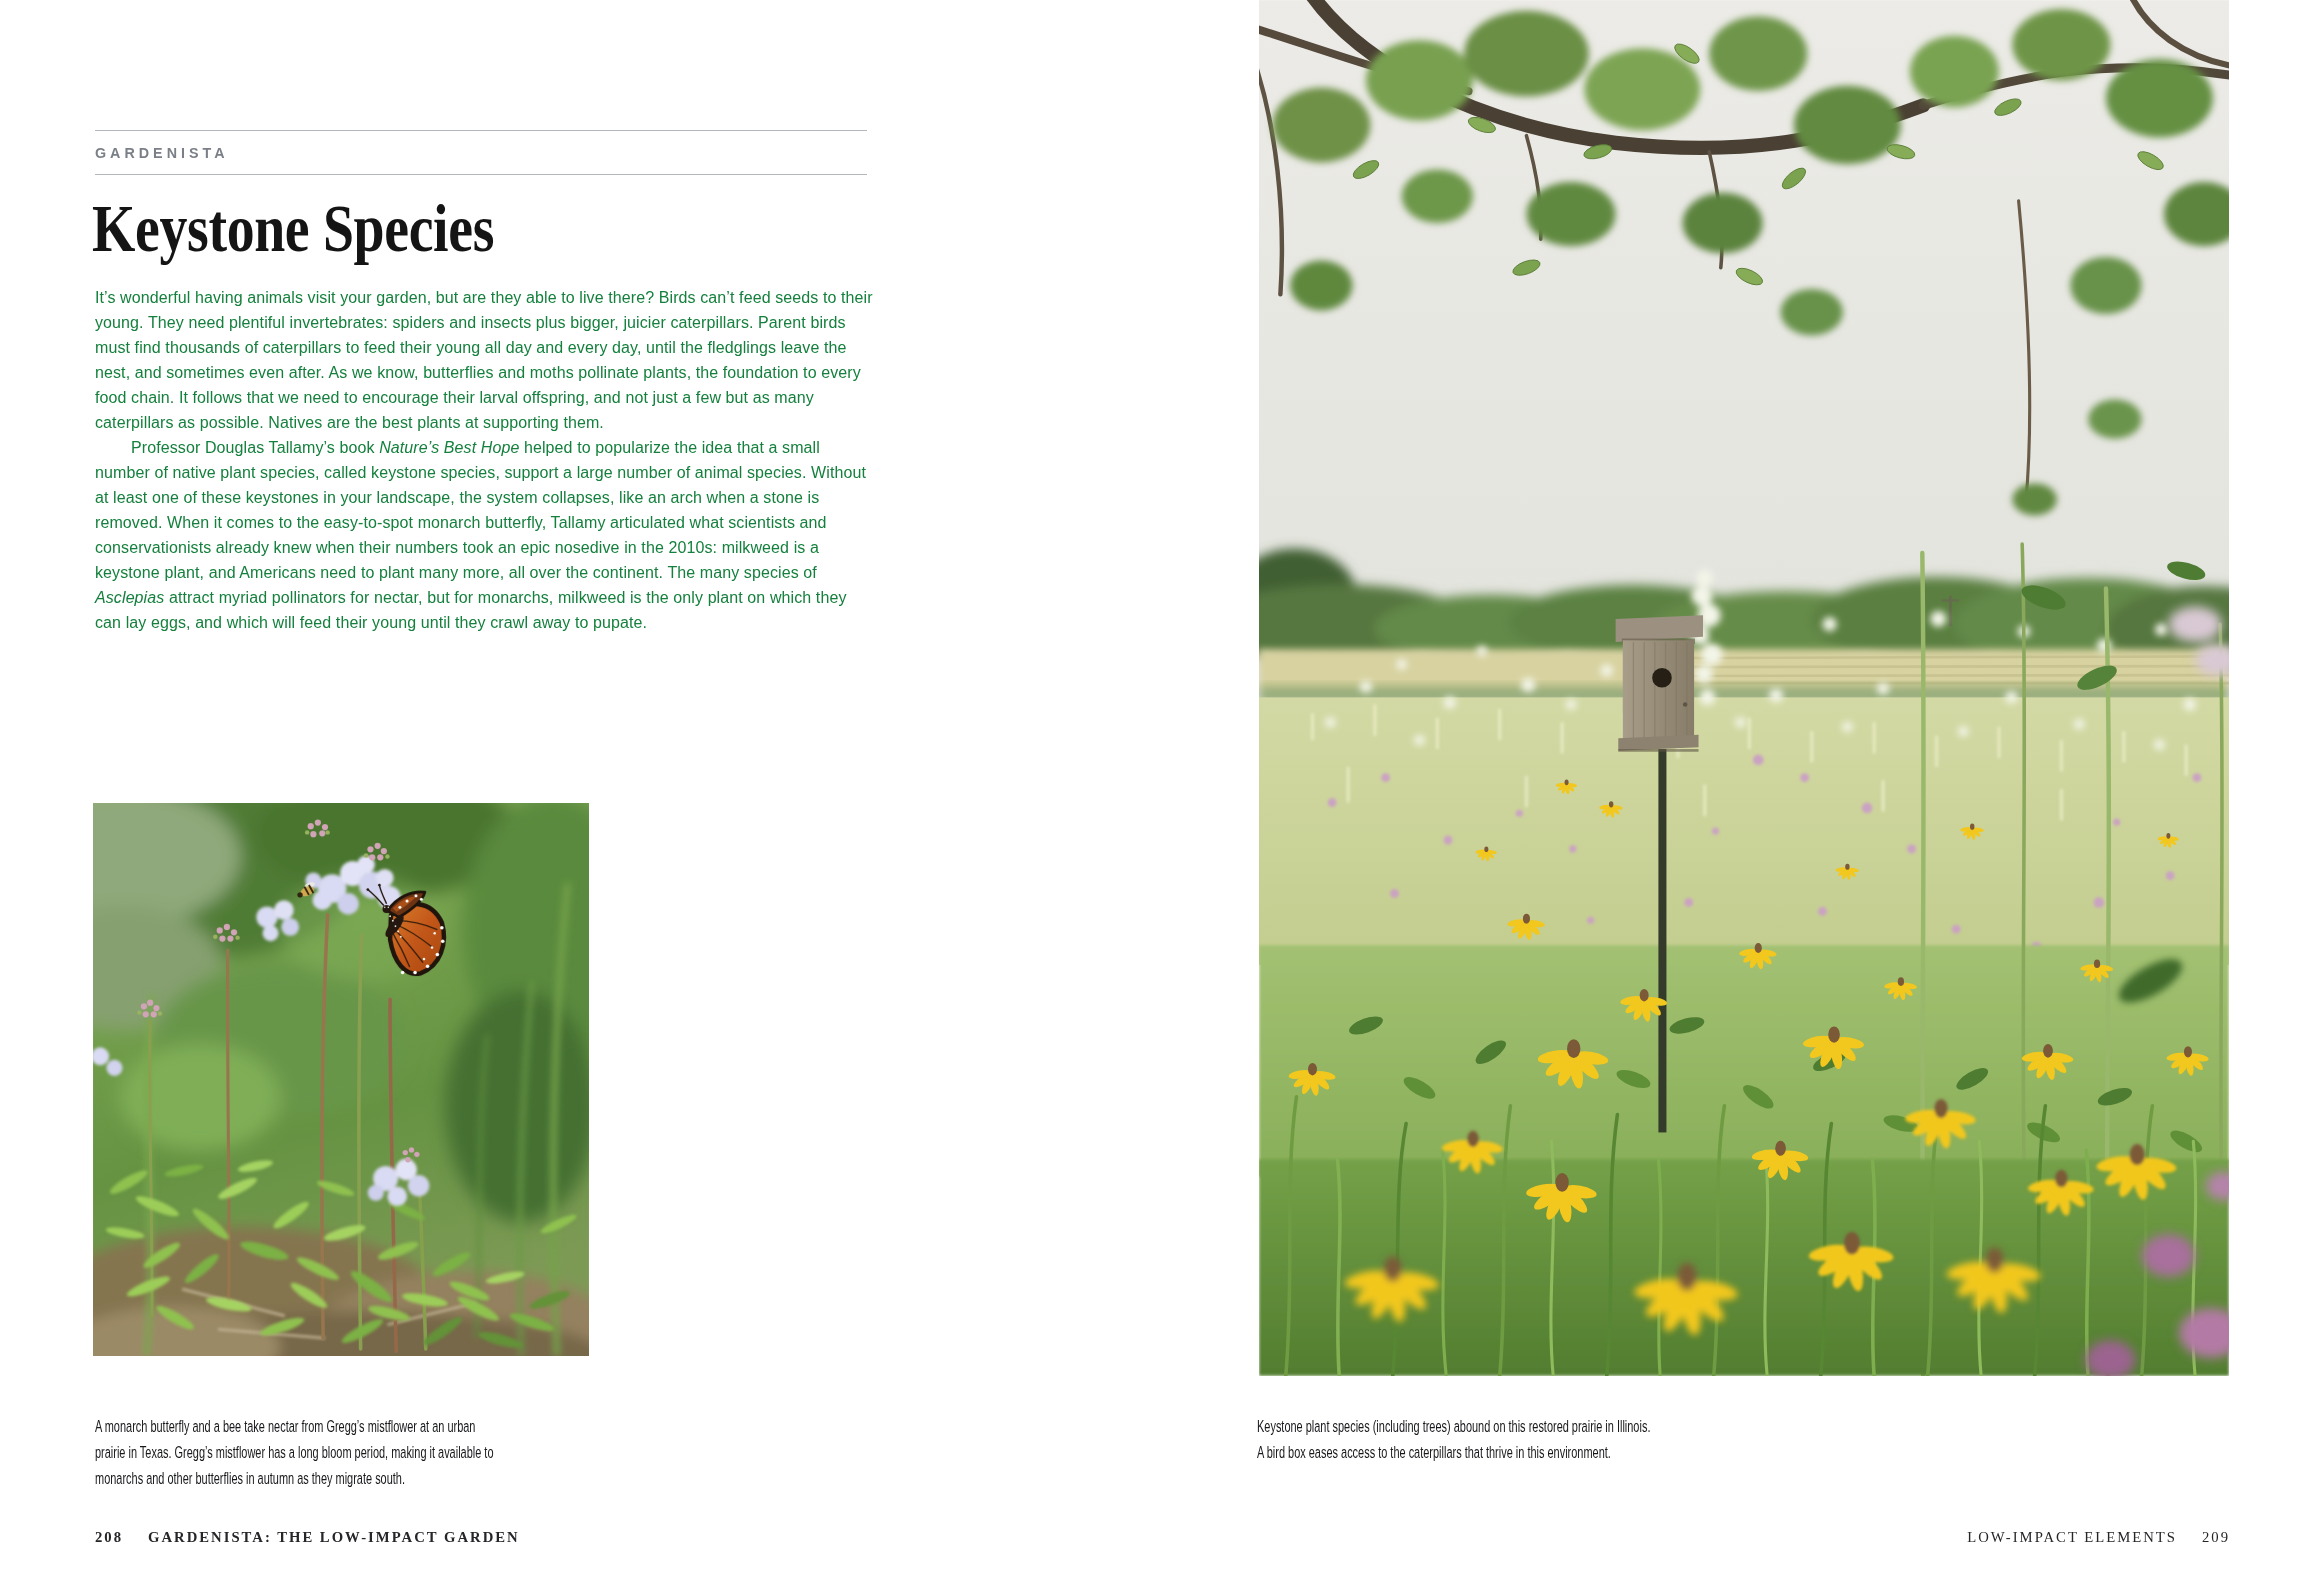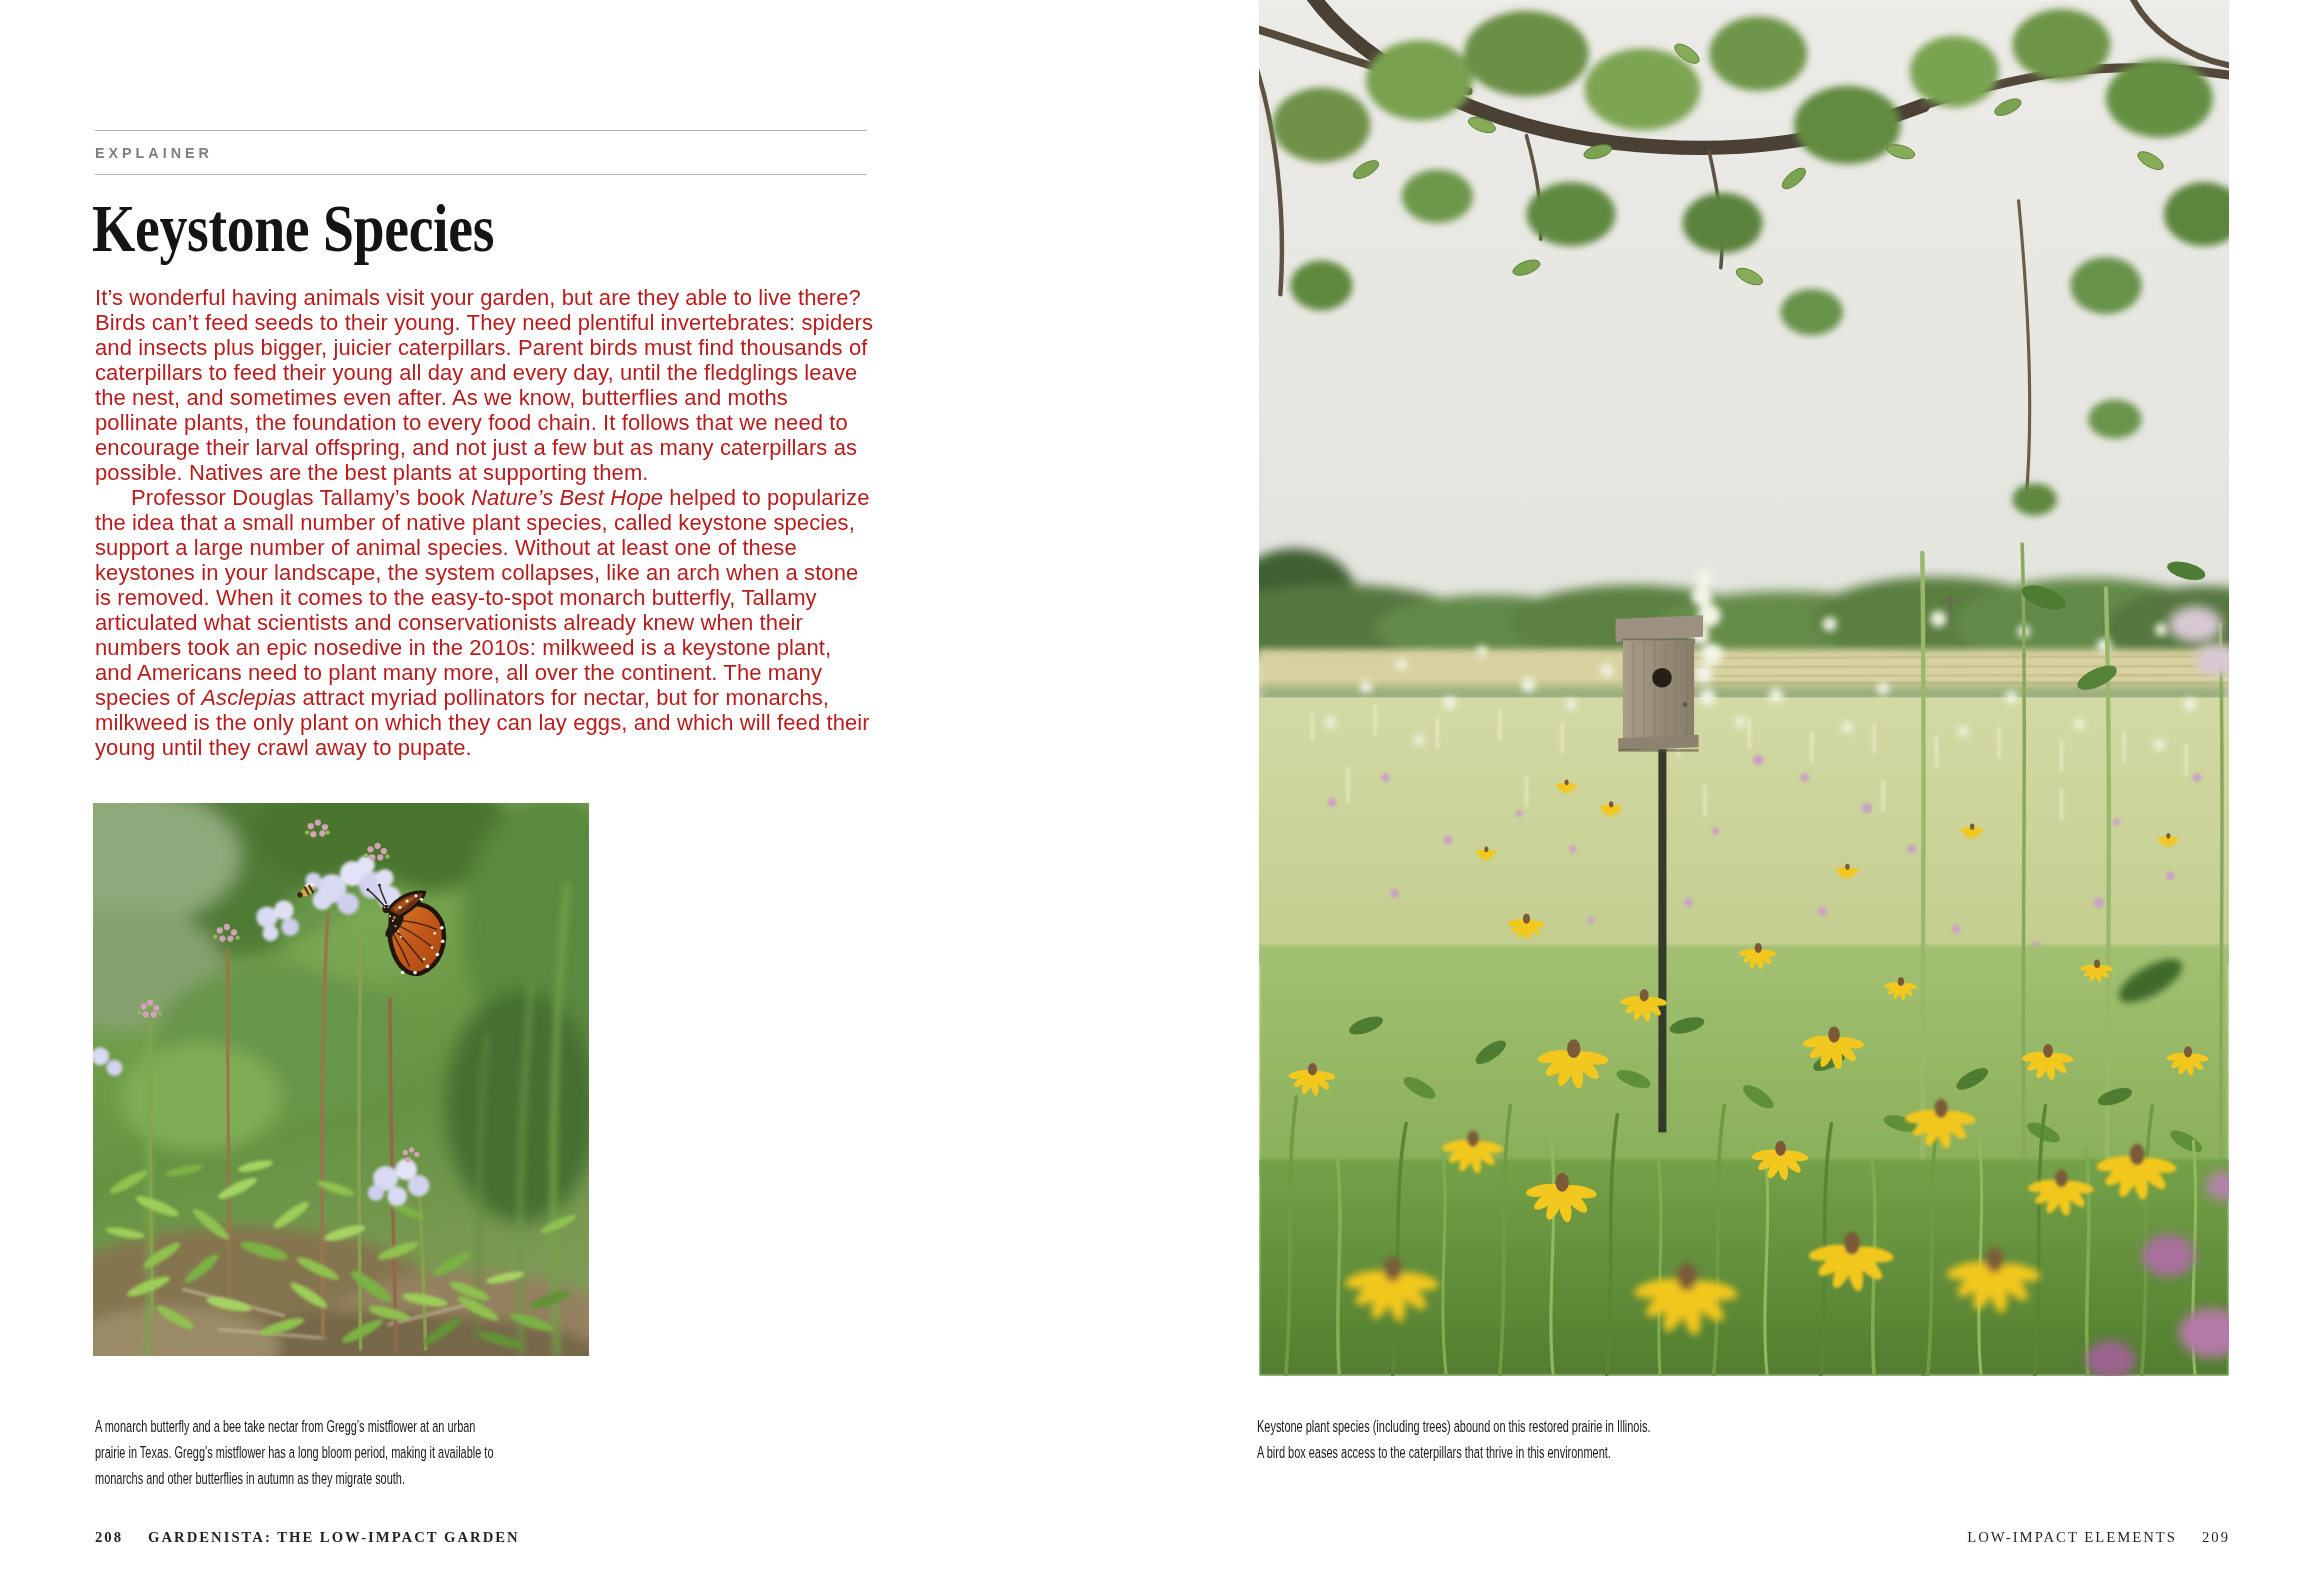--- a/index.html
+++ b/index.html
@@ -9,22 +9,22 @@
 
   .kicker-block { left:95px; top:130px; width:772px; height:45px;
                   border-top:1.8px solid #b3b6ba; border-bottom:1.8px solid #b3b6ba;
                   display:flex; align-items:center; }
   .kicker { font-size:14.3px; font-weight:700; letter-spacing:4px; color:#7b8088; }
 
   .title { left:92px; top:189px; font-family:"Liberation Serif", serif; font-weight:700;
            font-size:68px; color:#141414; transform:scaleX(.82); transform-origin:0 0;
            white-space:nowrap; letter-spacing:-0.4px; }
 
-  .body-copy { left:95px; top:285px; width:779px; font-size:22px; line-height:25px;
-               color:#b91c1c; letter-spacing:0.1px; }
+  .body-copy { left:95px; top:285px; width:779px; font-size:16px; line-height:25px;
+               color:#15803d; letter-spacing:0.1px; }
   .body-copy p + p { text-indent:36px; }
   .body-copy em { font-style:italic; }
 
   #photoL { left:93px; top:803px; width:496px; height:553px; }
   #photoR { left:1259px; top:0; width:970px; height:1376px; }
   svg.photo { display:block; }
 
   .caption { font-size:17.4px; line-height:26px; color:#17181b;
              transform:scaleX(.63); transform-origin:0 0; }
   .caption div { white-space:nowrap; }
@@ -34,21 +34,21 @@
   .footer { font-family:"Liberation Serif", serif; font-size:14.7px; letter-spacing:2px;
             color:#26262a; white-space:nowrap; }
   #footL { left:95px; top:1529px;font-weight:bold; }
   #footR { top:1529px; right:89px; text-align:right; }
   .after-gap { margin-left:25px; }
 </style>
 </head>
 <body>
 
 <div class="abs kicker-block">
-  <span class="kicker">EXPLAINER</span>
+  <span class="kicker">GARDENISTA</span>
 </div>
 
 <h1 class="abs title">Keystone Species</h1>
 
 <div class="abs body-copy">
   <p>It’s wonderful having animals visit your garden, but are they able to live there? Birds can’t feed seeds to their young. They need plentiful invertebrates: spiders and insects plus bigger, juicier caterpillars. Parent birds must find thousands of caterpillars to feed their young all day and every day, until the fledglings leave the nest, and sometimes even after. As we know, butterflies and moths pollinate plants, the foundation to every food chain. It follows that we need to encourage their larval offspring, and not just a few but as many caterpillars as possible. Natives are the best plants at supporting them.</p>
   <p><span>Professor Douglas Tallamy’s book </span><em>Nature’s Best Hope</em><span> helped to popularize the idea that a small number of native plant species, called keystone species, support a large number of animal species. Without at least one of these keystones in your landscape, the system collapses, like an arch when a stone is removed. When it comes to the easy-to-spot monarch butterfly, Tallamy articulated what scientists and conservationists already knew when their numbers took an epic nosedive in the 2010s: milkweed is a keystone plant, and Americans need to plant many more, all over the continent. The many species of </span><em>Asclepias</em><span> attract myriad pollinators for nectar, but for monarchs, milkweed is the only plant on which they can lay eggs, and which will feed their young until they crawl away to pupate.</span></p>
 </div>
 
 <svg id="photoL" class="abs photo" viewBox="0 0 556 620" xmlns="http://www.w3.org/2000/svg">

